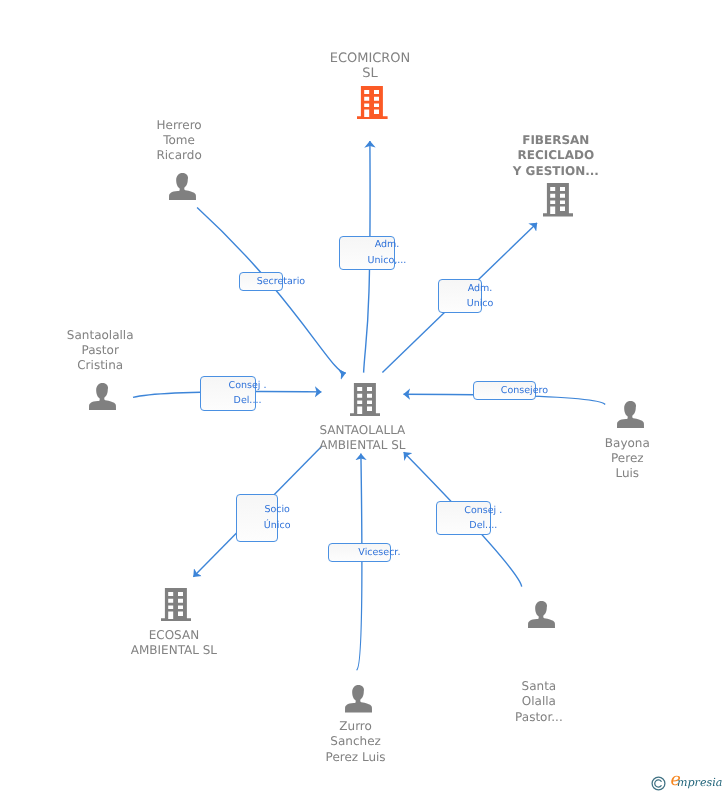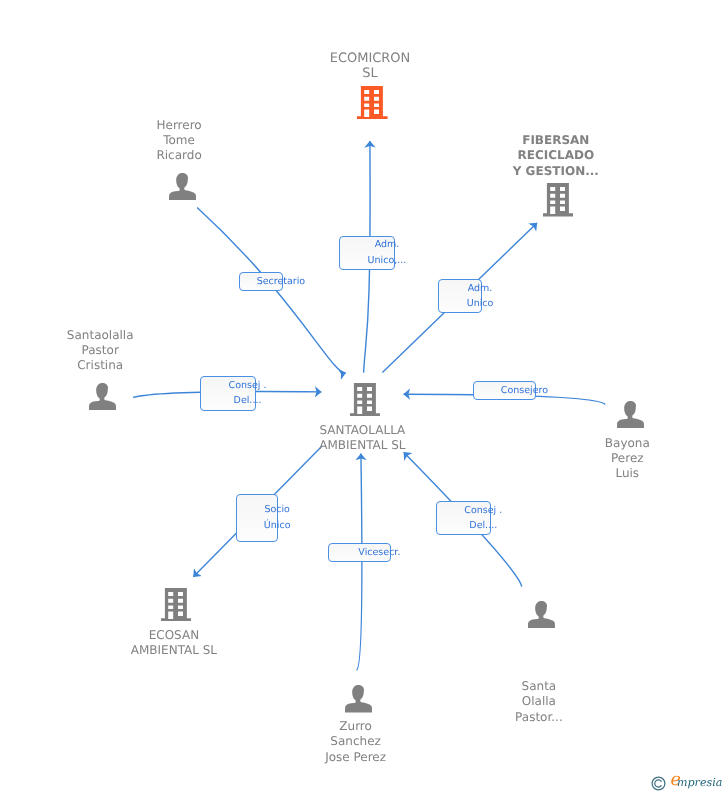--- a/index.html
+++ b/index.html
@@ -104,21 +104,21 @@
         <div class="caption" style="top: 631px; margin-top: 48px;">Santa
 Olalla
 Pastor...</div>
       </div>
       <div class="node" style="left: 355.6px; top: 0px;">
         <svg viewBox="0 0 26.2 26.6" width="27" height="27.412213740458014" class="icon" style="left: -10.3px; top: 685.1px;">
           <path d="M13.0 0C9.6 0 6.95 2.6 6.95 6.9c0 2.6 .6 4.95 1.6 6.4 .45 .65 .95 1.1 1.35 1.3 .32 .16 .45 .42 .45 .85v.95c0 .62-.3 .98-.98 1.12C5.9 17.35 3.2 18.2 1.8 19.2C.7 20.0 .15 20.8 .06 22.1L0 26.6h26.2l-.06-4.5c-.09-1.3-.64-2.1-1.74-2.9-1.4-1.0-4.1-1.85-8.57-2.55-.68-.14-.98-.5-.98-1.12v-.95c0-.43 .13-.69 .45-.85 .4-.2 .9-.65 1.35-1.3 1.0-1.45 1.6-3.8 1.6-6.4C19.25 2.6 16.4 0 13.0 0z" fill="#808080"></path>
         </svg>
         <div class="caption" style="top: 719px;">Zurro
 Sanchez
-Jose Perez</div>
+Perez Luis</div>
       </div>
     </div>
   <div id="labels-layer">
       <div class="relbox" style="left: 339px; top: 235.8px; width: 55.9px; height: 33.8px;">Adm.
 Unico,...</div>
       <div class="relbox" style="left: 238.9px; top: 271.8px; width: 44px; height: 19.1px;">Secretario</div>
       <div class="relbox" style="left: 438.1px; top: 279.3px; width: 43.8px; height: 34px;">Adm.
 Unico</div>
       <div class="relbox" style="left: 199.5px; top: 376px; width: 56px; height: 34.5px;">Consej .
 Del....</div>

